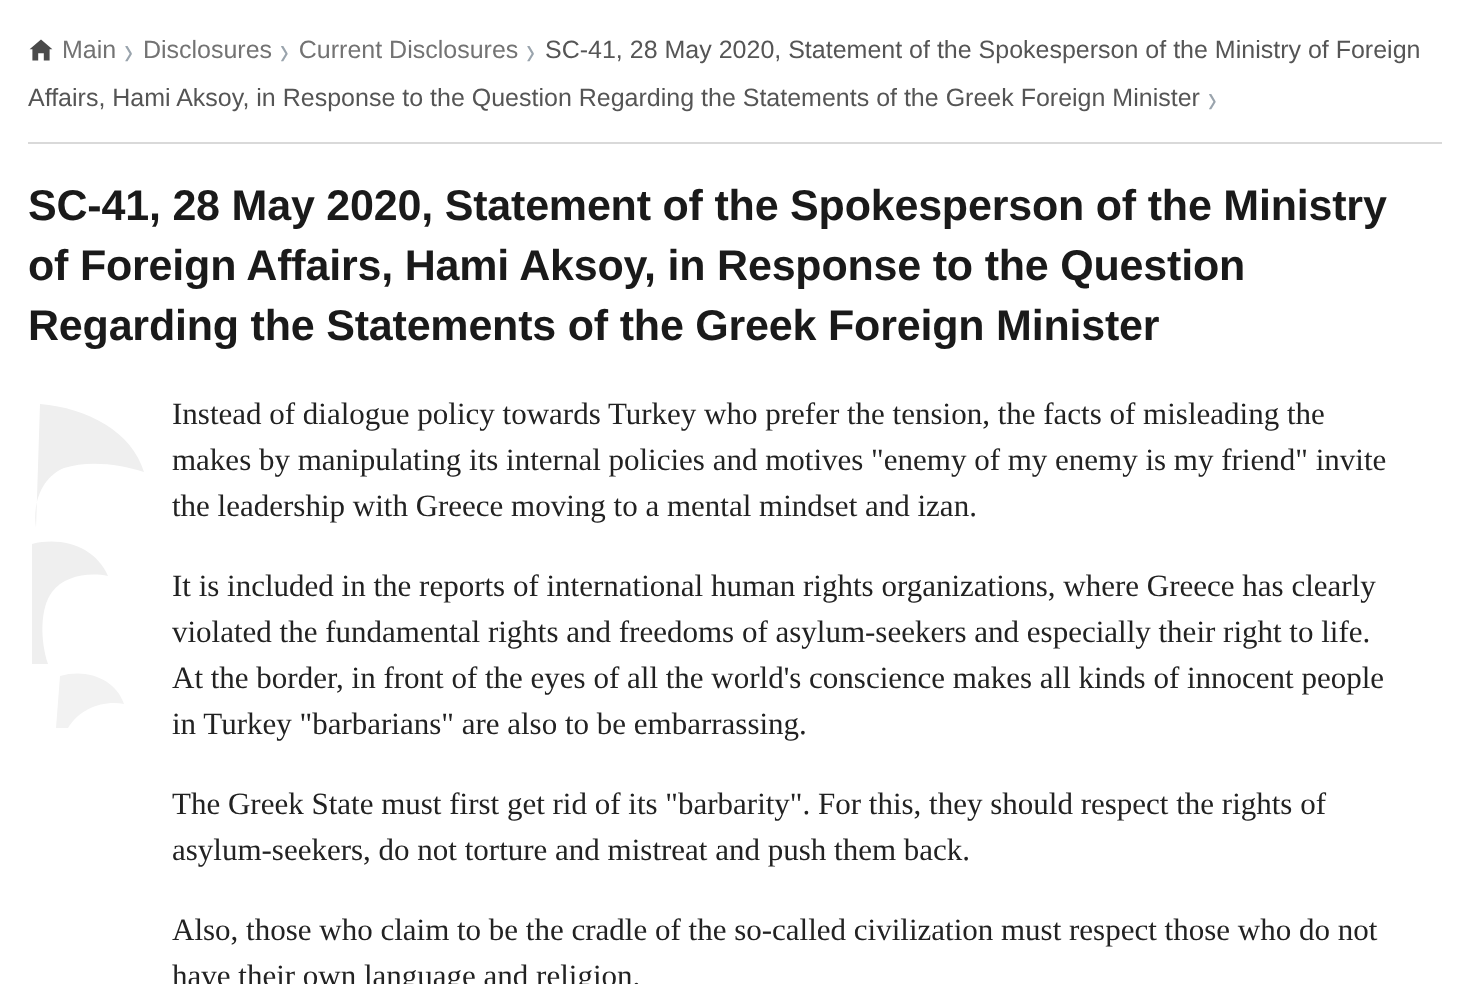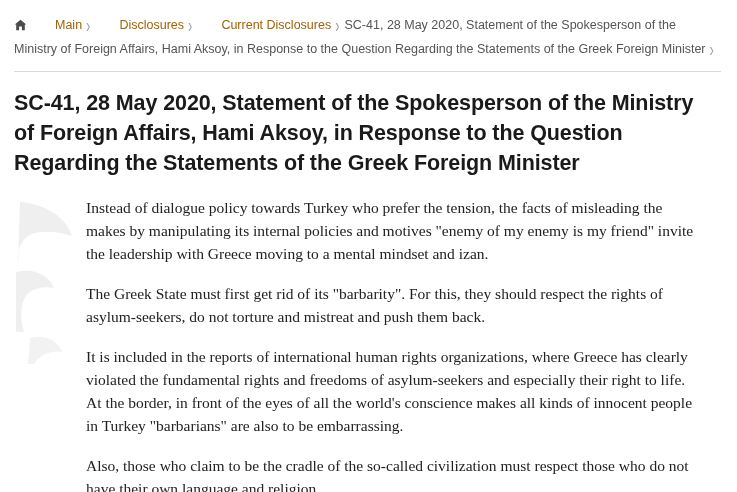--- a/index.html
+++ b/index.html
@@ -28,24 +28,23 @@
     font-size: 12.5px;
     line-height: 22px;
     color: #555555;
     font-family: "Liberation Sans", sans-serif;
   }
   .crumb {
     display: inline;
     white-space: normal;
   }
   .crumb-link {
-    color: #a16207;
+    color: #737373;
     text-decoration: none;
     cursor: pointer;
-    margin-left: 24px;
   }
   .crumb-current {
     color: #555555;
   }
   .home-icon {
     display: inline-block;
     vertical-align: -2px;
     margin-right: 4px;
   }
   .chev {
@@ -126,19 +125,19 @@
     <div class="watermark">
       <svg width="62" height="176" viewBox="0 0 62 176" aria-hidden="true">
         <path d="M6 0 C30 2, 52 14, 58 34 C46 30, 30 28, 18 32 C8 36, 2 48, 4 62 Z" fill="#efefef"></path>
         <path d="M2 70 C18 66, 34 72, 40 86 C30 84, 18 86, 12 94 C6 102, 6 118, 10 130 L2 130 Z" fill="#efefef"></path>
         <path d="M16 136 C30 132, 44 138, 48 150 C38 148, 26 152, 20 162 L14 162 Z" fill="#f2f2f2"></path>
       </svg>
     </div>
 
     <div class="article">
       <p>Instead of dialogue policy towards Turkey who prefer the tension, the facts of misleading the makes by manipulating its internal policies and motives "enemy of my enemy is my friend" invite the leadership with Greece moving to a mental mindset and izan.</p>
+      <p>It is included in the reports of international human rights organizations, where Greece has clearly violated the fundamental rights and freedoms of asylum-seekers and especially their right to life. At the border, in front of the eyes of all the world's conscience makes all kinds of innocent people in Turkey "barbarians" are also to be embarrassing.</p>
       <p>The Greek State must first get rid of its "barbarity". For this, they should respect the rights of asylum-seekers, do not torture and mistreat and push them back.</p>
-      <p>It is included in the reports of international human rights organizations, where Greece has clearly violated the fundamental rights and freedoms of asylum-seekers and especially their right to life. At the border, in front of the eyes of all the world's conscience makes all kinds of innocent people in Turkey "barbarians" are also to be embarrassing.</p>
       <p>Also, those who claim to be the cradle of the so-called civilization must respect those who do not have their own language and religion.</p>
     </div>
 
   </div>
 </div>
 
 </body></html>

